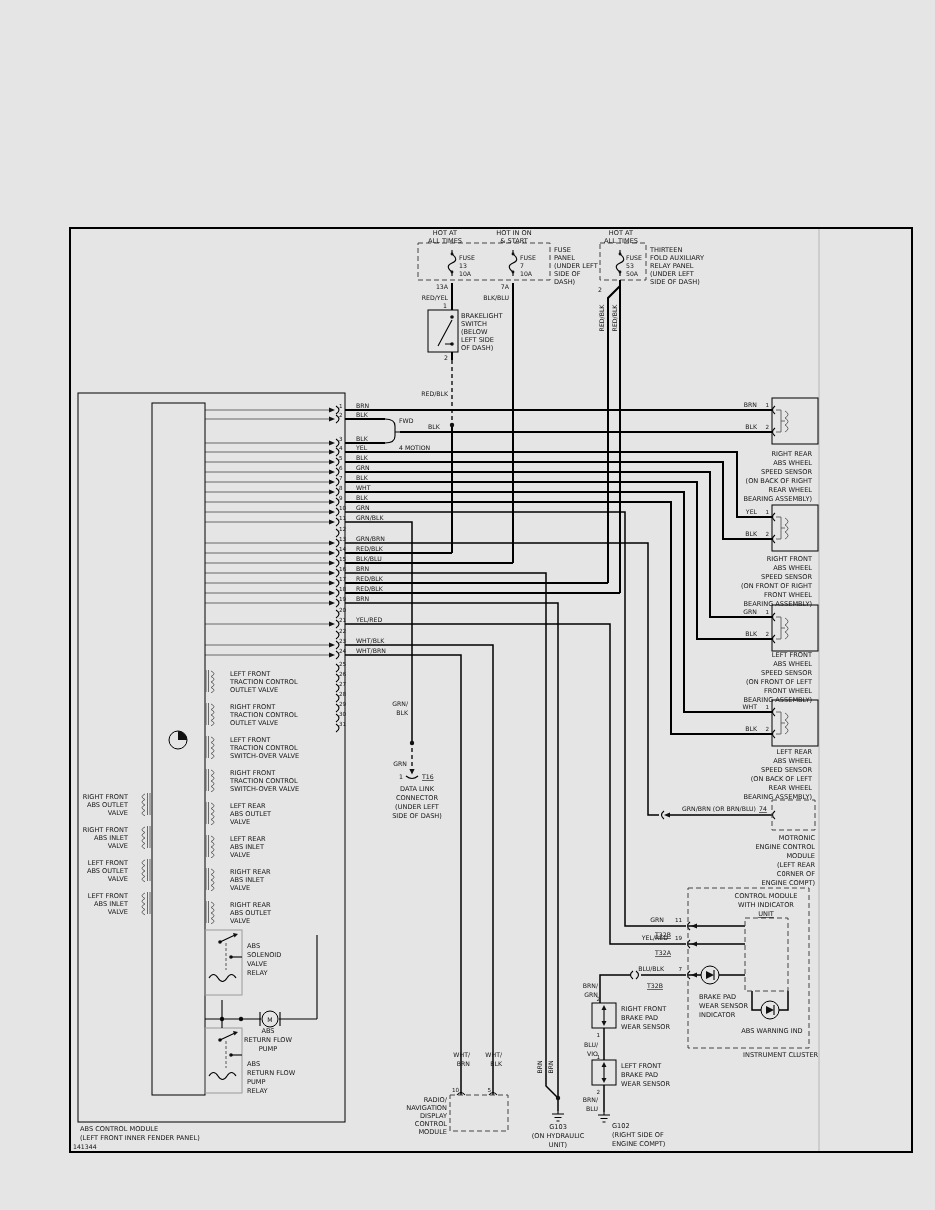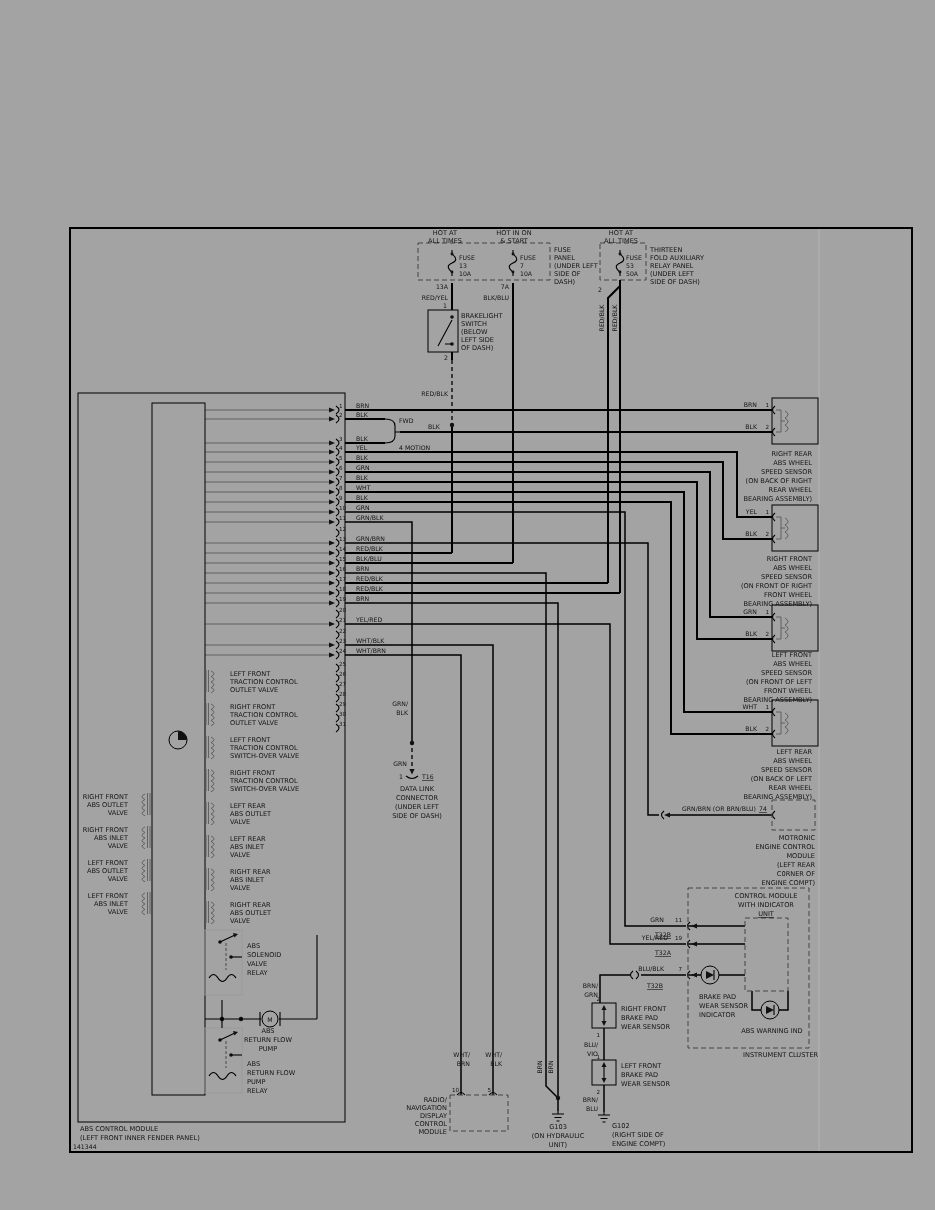--- a/index.html
+++ b/index.html
@@ -1,16 +1,16 @@
 <!DOCTYPE html>
 <html><head>
 <meta charset="utf-8">
 <style>
   html,body{margin:0;padding:0;background:#fff;}
-  .stage{position:relative;width:935px;height:1210px;background:#a3a3a3;overflow:hidden;}
+  .stage{position:relative;width:935px;height:1210px;background:#e5e5e5;overflow:hidden;}
   svg{position:absolute;left:0;top:0;}
   text{font-family:"DejaVu Sans",sans-serif;fill:#141414;}
   .s65{font-size:6.6px;}
   .s6{font-size:6.2px;}
   .s5{font-size:5.6px;}
   .mid{text-anchor:middle;}
   .end{text-anchor:end;}
   .ul{text-decoration:underline;}
   .w2{stroke:#000;stroke-width:2;fill:none;}
   .w15{stroke:#000;stroke-width:1.5;fill:none;}

